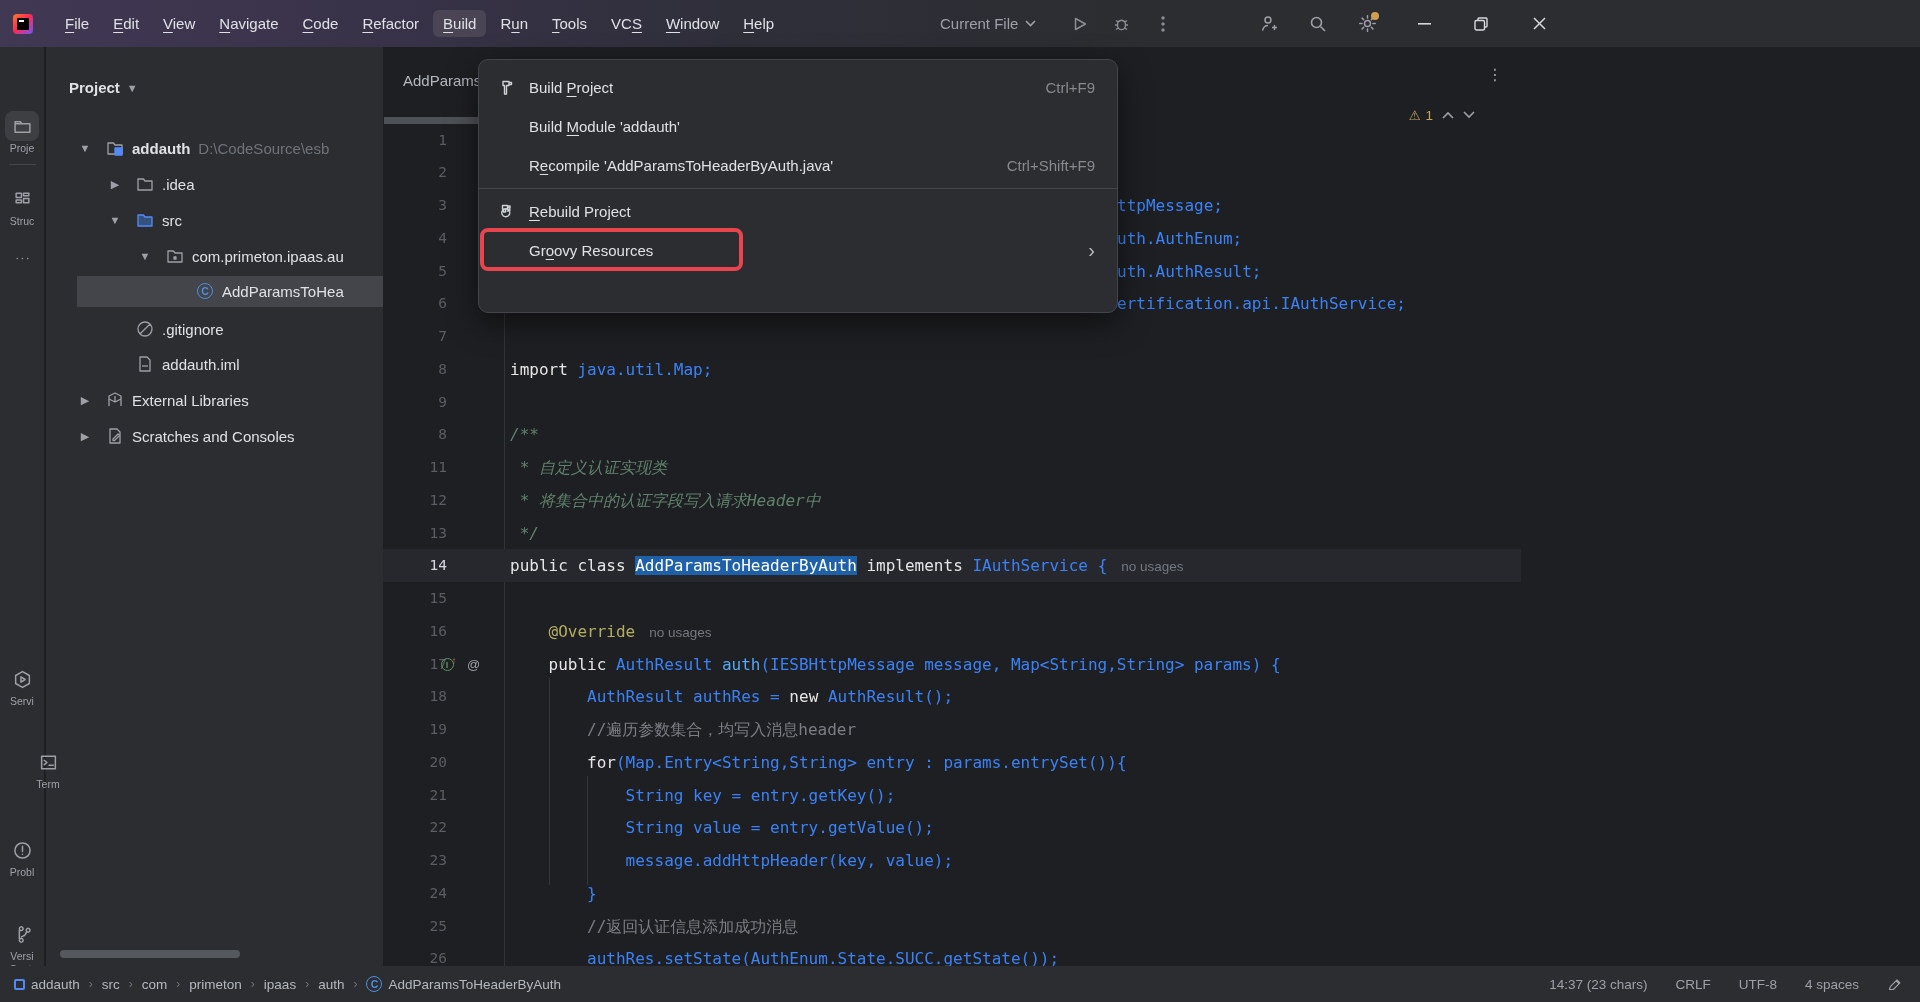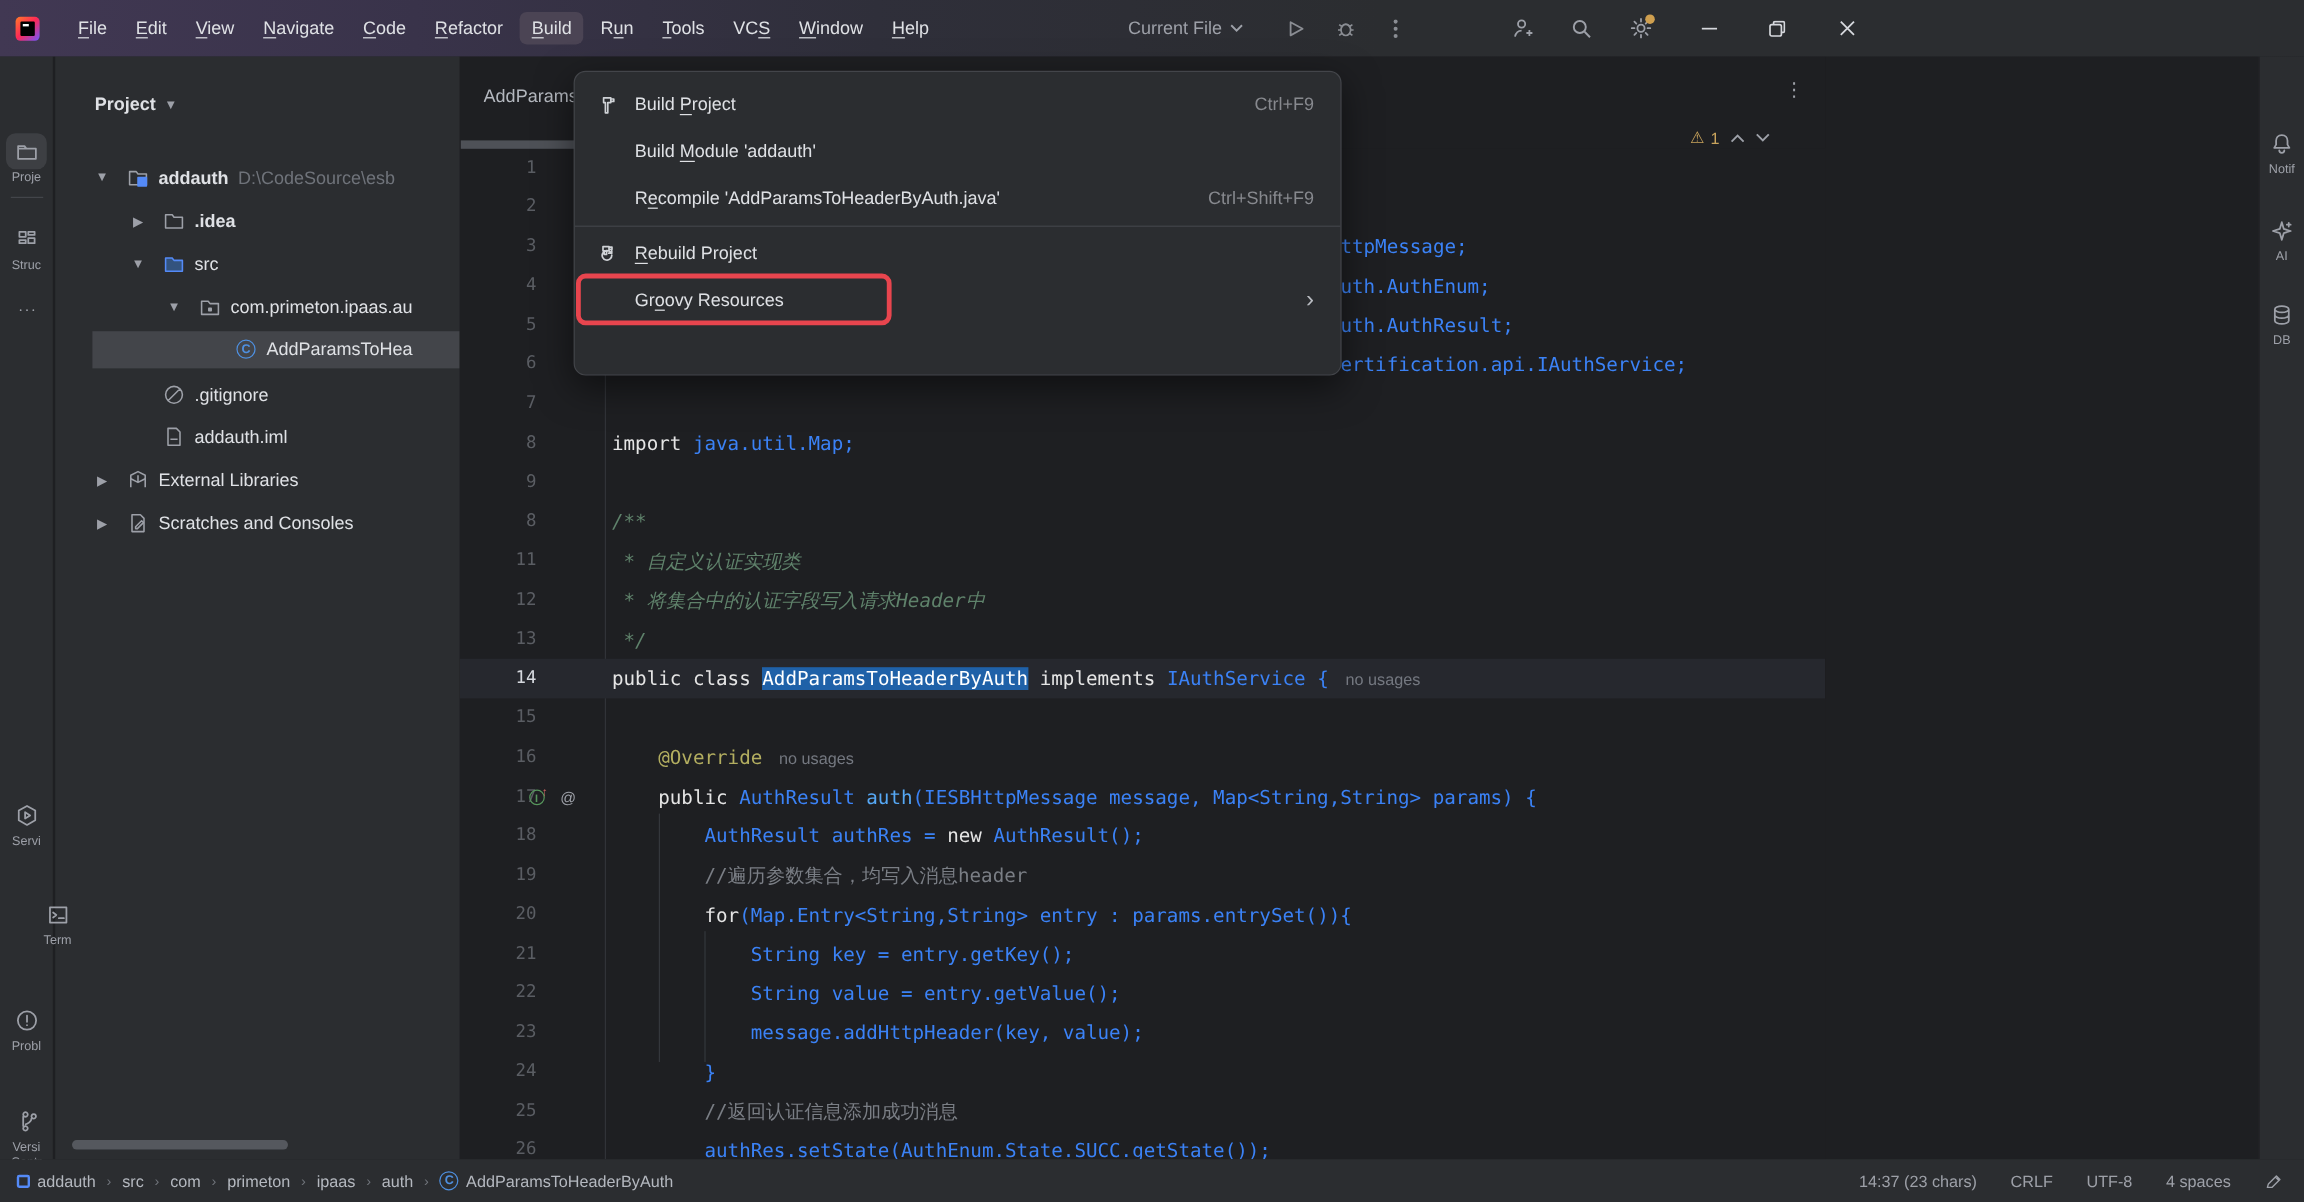--- a/index.html
+++ b/index.html
@@ -31,21 +31,21 @@
   
   #left-stripe{ position:absolute; left:0; top:47px; width:45px; height:919px; background:#2b2d30; border-right:1px solid #1e1f22; z-index:5;}
   #right-stripe{ position:absolute; right:0; top:47px; width:38px; height:919px; background:#2b2d30; border-left:1px solid #1e1f22; z-index:5;}
   .stripe-item{ position:absolute; left:0; width:100%; display:flex; flex-direction:column; align-items:center; gap:2px; color:#9da0a8;}
   .stripe-item .lbl{ font-size:10.5px; color:#9da0a8; line-height:11px; text-align:center;}
   .stripe-ic{ width:34px; height:30px; display:flex; align-items:center; justify-content:center;}
   .stripe-ic.active{ background:#3d3f43; border-radius:8px;}
   .stripe-sep{ position:absolute; left:9px; width:27px; height:1px; background:#43454a;}
   
   #project-panel{ position:absolute; left:46px; top:47px; width:337px; height:919px; background:#2b2d30; overflow:hidden; z-index:4;}
-  #proj-header{ position:absolute; left:33px; top:32px; font-weight:bold; color:#dfe1e5; display:flex; align-items:center; gap:7px;}
+  #proj-header{ position:absolute; left:23px; top:32px; font-weight:bold; color:#dfe1e5; display:flex; align-items:center; gap:7px;}
   #proj-header .chev{ color:#9da0a8; font-size:11px;}
   .tree-row{ position:absolute; height:30px; display:flex; align-items:center; white-space:nowrap; color:#dfe1e5; font-size:15px;}
   .tree-row .chev{ position:absolute; width:12px; text-align:center; color:#9da0a8; font-size:11px;}
   .tree-row .ticon{ position:absolute; width:18px; height:18px; display:flex; align-items:center; justify-content:center;}
   .tree-row .tlabel{ position:absolute; }
   .tree-row .textra{ color:#6f737a; margin-left:8px;}
   .tree-sel{ position:absolute; left:31px; right:0; top:229px; height:31px; background:#43454a; border-radius:0;}
   #proj-hscroll{ position:absolute; left:14px; top:903px; width:180px; height:8px; background:#55585e; border-radius:4px;}
   
   #editor{ position:absolute; left:383px; top:47px; width:1138px; height:919px; background:#1e1f22; overflow:hidden; z-index:3;}
@@ -230,46 +230,20 @@
           <svg width="19" height="19" viewBox="0 0 18 18" fill="none">
             <path stroke="#9da0a8" stroke-width="1.4" stroke-linejoin="round" stroke-linecap="round" d="M6 3.5a1.8 1.8 0 110 .01M6 14.5a1.8 1.8 0 110 .01M12.5 5a1.8 1.8 0 110 .01M6 5.3v7.4M12.5 6.8c0 3-2.5 3.5-4.5 4.5"></path>
           </svg>
         </div>
         <div class="lbl">Versi</div>
         <div class="lbl">Contr</div>
       </div>
       <div class="stripe-sep" style="top: 117px;"></div>
     </div>
 
-  <div id="right-stripe">
-      <div class="stripe-item" style="top: 57px;">
-        <div class="stripe-ic">
-          <svg width="19" height="19" viewBox="0 0 18 18" fill="none">
-            <path stroke="#9da0a8" stroke-width="1.4" stroke-linejoin="round" stroke-linecap="round" d="M9 2.5c3 0 4.5 2 4.5 4.5v3l1.5 2.5H3l1.5-2.5v-3C4.5 4.5 6 2.5 9 2.5zM7 14.5a2 2 0 004 0"></path>
-          </svg>
-        </div>
-        <div class="lbl">Notif</div>
-      </div>
-      <div class="stripe-item" style="top: 130px;">
-        <div class="stripe-ic">
-          <svg width="19" height="19" viewBox="0 0 18 18" fill="none">
-            <path stroke="#9da0a8" stroke-width="1.4" stroke-linejoin="round" stroke-linecap="round" d="M9 2l1.6 5.4L16 9l-5.4 1.6L9 16l-1.6-5.4L2 9l5.4-1.6zM14.5 2.5v3M16 4h-3"></path>
-          </svg>
-        </div>
-        <div class="lbl">AI</div>
-      </div>
-      <div class="stripe-item" style="top: 200px;">
-        <div class="stripe-ic">
-          <svg width="19" height="19" viewBox="0 0 18 18" fill="none">
-            <path stroke="#9da0a8" stroke-width="1.4" stroke-linejoin="round" stroke-linecap="round" d="M3.5 4.5c0-1.4 2.5-2.5 5.5-2.5s5.5 1.1 5.5 2.5S12 7 9 7 3.5 5.9 3.5 4.5zM3.5 4.5v9C3.5 14.9 6 16 9 16s5.5-1.1 5.5-2.5v-9M3.5 9c0 1.4 2.5 2.5 5.5 2.5S14.5 10.4 14.5 9"></path>
-          </svg>
-        </div>
-        <div class="lbl">DB</div>
-      </div>
-    </div>
 
   <div id="project-panel">
     <div id="proj-header">
       <span>Project</span>
       <span class="chev">▼</span>
     </div>
     <div class="tree-sel"></div>
     <div id="tree">
         <div class="tree-row" style="top: 86px; left: 0px; right: 0px;">
           <span class="chev" style="left: 33px;">▼</span>
@@ -281,21 +255,21 @@
           </span>
           <span class="tlabel" style="left: 86px; white-space: nowrap;"><span style="font-weight: bold;">addauth</span><span class="textra">D:\CodeSource\esb</span></span>
         </div>
         <div class="tree-row" style="top: 122px; left: 0px; right: 0px;">
           <span class="chev" style="left: 63px;">▶</span>
           <span class="ticon" style="left: 90px;">
             <svg width="18" height="18" viewBox="0 0 18 18" fill="none">
               <path d="M2 4h5.5l1.5 2H16v9H2z" stroke="#9da0a8" stroke-width="1.3" stroke-linejoin="round"></path>
             </svg>
           </span>
-          <span class="tlabel" style="left: 116px; white-space: nowrap; font-weight: bold;"><span>.idea</span></span>
+          <span class="tlabel" style="left: 116px; white-space: nowrap;"><span>.idea</span></span>
         </div>
         <div class="tree-row" style="top: 158px; left: 0px; right: 0px;">
           <span class="chev" style="left: 63px;">▼</span>
           <span class="ticon" style="left: 90px;">
             <svg width="18" height="18" viewBox="0 0 18 18" fill="none">
               <path d="M2 4h5.5l1.5 2H16v9H2z" stroke="#548af7" stroke-width="1.3" fill="#33537e" stroke-linejoin="round"></path>
             </svg>
           </span>
           <span class="tlabel" style="left: 116px; white-space: nowrap;"><span>src</span></span>
         </div>

